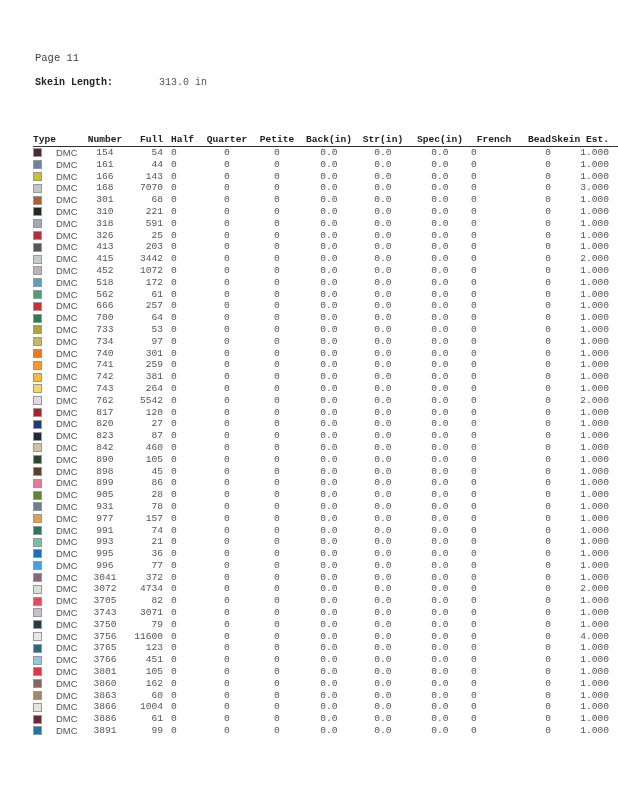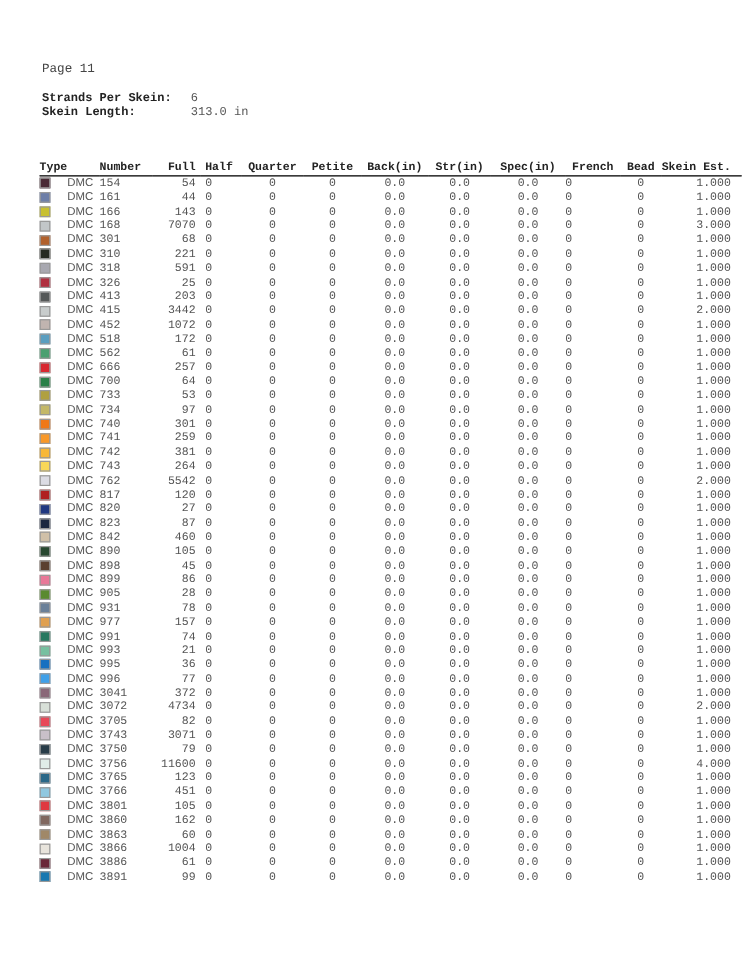--- a/index.html
+++ b/index.html
@@ -10,47 +10,43 @@
   .summary .row { display:flex; height:11.5px; }
   .summary .k { font-weight:bold; color:#222; width:124px; }
   .summary .v { color:#555; }
   .summary .title { font-weight:bold; color:#222; }
   table { position:absolute; left:33px; top:134px; border-collapse:collapse;
           font-size:9.6px; width:574px; table-layout:fixed; }
   thead th { font-weight:bold; color:#222; height:12px; padding:0; line-height:12px;
              border-bottom:1.2px solid #333; white-space:nowrap; }
   tbody td { height:11.8px; padding:0; line-height:11.8px; color:#555; white-space:nowrap; }
   .c-type { width:46px; text-align:left; }
-  .c-num { width:44px; text-align:left; }
+  .c-num { width:44px; text-align:center; }
   .c-full { width:36px; text-align:right; padding-right:4px !important; }
   .c-half { width:30px; text-align:left; padding-left:4px !important; }
   .c-q { width:52px; text-align:center; }
   .c-pet { width:48px; text-align:center; }
   .c-back { width:56px; text-align:center; }
   .c-str { width:52px; text-align:center; }
   .c-spec { width:62px; text-align:center; }
   .c-fr { width:46px; }
-  .c-bead { width:34px; text-align:center; }
+  .c-bead { width:34px; text-align:right; }
   .c-skein { width:58px; text-align:right; padding-right:10px !important; }
   thead .c-type { text-align:left; padding-right:4px; }
   thead .c-full, thead .c-skein { text-align:right; }
   .type-cell { display:flex; align-items:center; gap:14px; }
   .swatch { display:inline-block; width:9px; height:9px; border:1px solid #999; box-sizing:border-box; }
   .type-txt { font-family:"Liberation Sans","DejaVu Sans",sans-serif; font-size:9.5px; color:#555; }
 </style>
 </head>
 <body>
 
 <div class="page-label">Page 11</div>
 
 <div class="summary">
-  <div class="row">
-    <span class="k">Strands Per Skein:</span>
-    <span class="v">6</span>
-  </div>
   <div class="row">
     <span class="k">Skein Length:</span>
     <span class="v">313.0 in</span>
   </div>
 </div>
 
 <table>
   <thead>
     <tr>
       <th class="c-type">Type</th>

